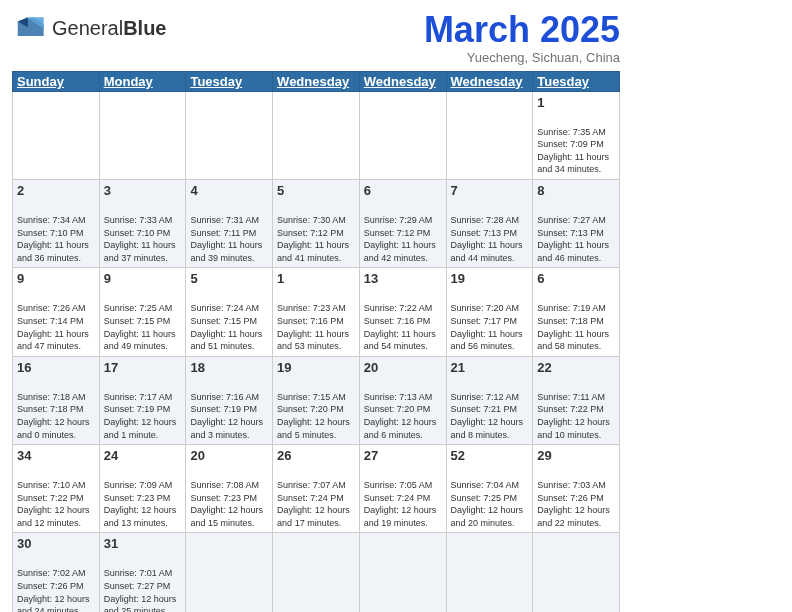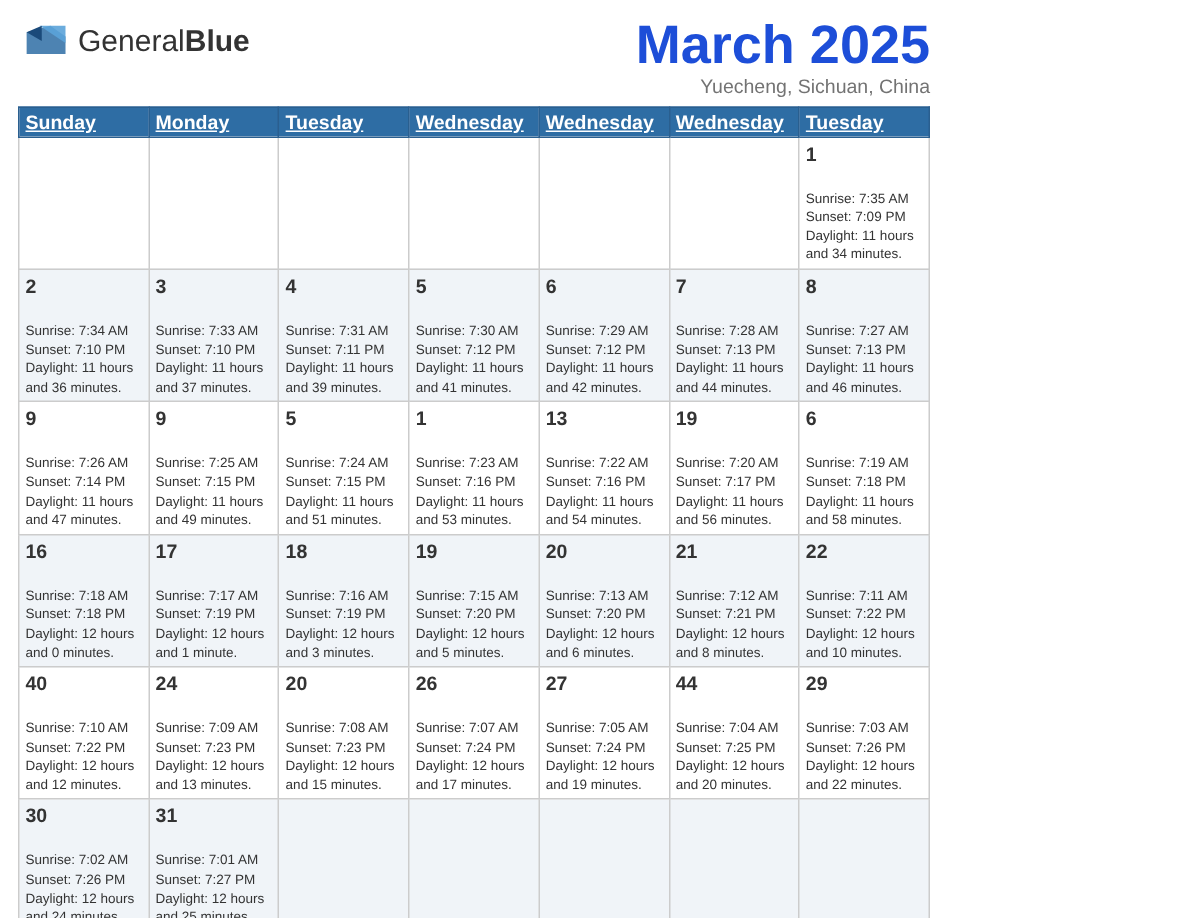--- a/index.html
+++ b/index.html
@@ -234,41 +234,41 @@
             <div class="day-number">21</div>
             <div class="day-info">Sunrise: 7:12 AM<br>Sunset: 7:21 PM<br>Daylight: 12 hours and 8 minutes.</div>
           </td>
           <td>
             <div class="day-number">22</div>
             <div class="day-info">Sunrise: 7:11 AM<br>Sunset: 7:22 PM<br>Daylight: 12 hours and 10 minutes.</div>
           </td>
         </tr>
         <tr>
           <td>
-            <div class="day-number">40</div>
+            <div class="day-number">34</div>
             <div class="day-info">Sunrise: 7:10 AM<br>Sunset: 7:22 PM<br>Daylight: 12 hours and 12 minutes.</div>
           </td>
           <td>
             <div class="day-number">24</div>
             <div class="day-info">Sunrise: 7:09 AM<br>Sunset: 7:23 PM<br>Daylight: 12 hours and 13 minutes.</div>
           </td>
           <td>
             <div class="day-number">20</div>
             <div class="day-info">Sunrise: 7:08 AM<br>Sunset: 7:23 PM<br>Daylight: 12 hours and 15 minutes.</div>
           </td>
           <td>
             <div class="day-number">26</div>
             <div class="day-info">Sunrise: 7:07 AM<br>Sunset: 7:24 PM<br>Daylight: 12 hours and 17 minutes.</div>
           </td>
           <td>
             <div class="day-number">27</div>
             <div class="day-info">Sunrise: 7:05 AM<br>Sunset: 7:24 PM<br>Daylight: 12 hours and 19 minutes.</div>
           </td>
           <td>
-            <div class="day-number">44</div>
+            <div class="day-number">52</div>
             <div class="day-info">Sunrise: 7:04 AM<br>Sunset: 7:25 PM<br>Daylight: 12 hours and 20 minutes.</div>
           </td>
           <td>
             <div class="day-number">29</div>
             <div class="day-info">Sunrise: 7:03 AM<br>Sunset: 7:26 PM<br>Daylight: 12 hours and 22 minutes.</div>
           </td>
         </tr>
         <tr>
           <td>
             <div class="day-number">30</div>

